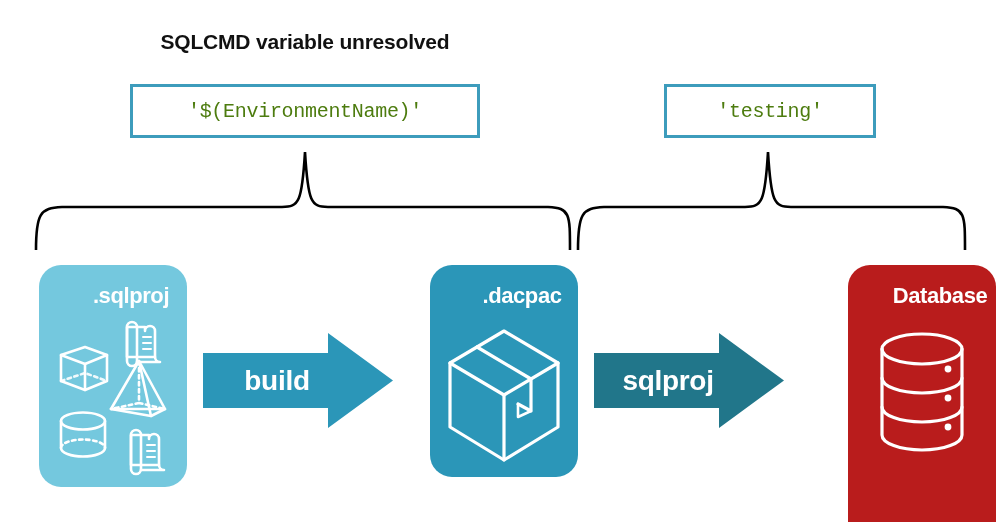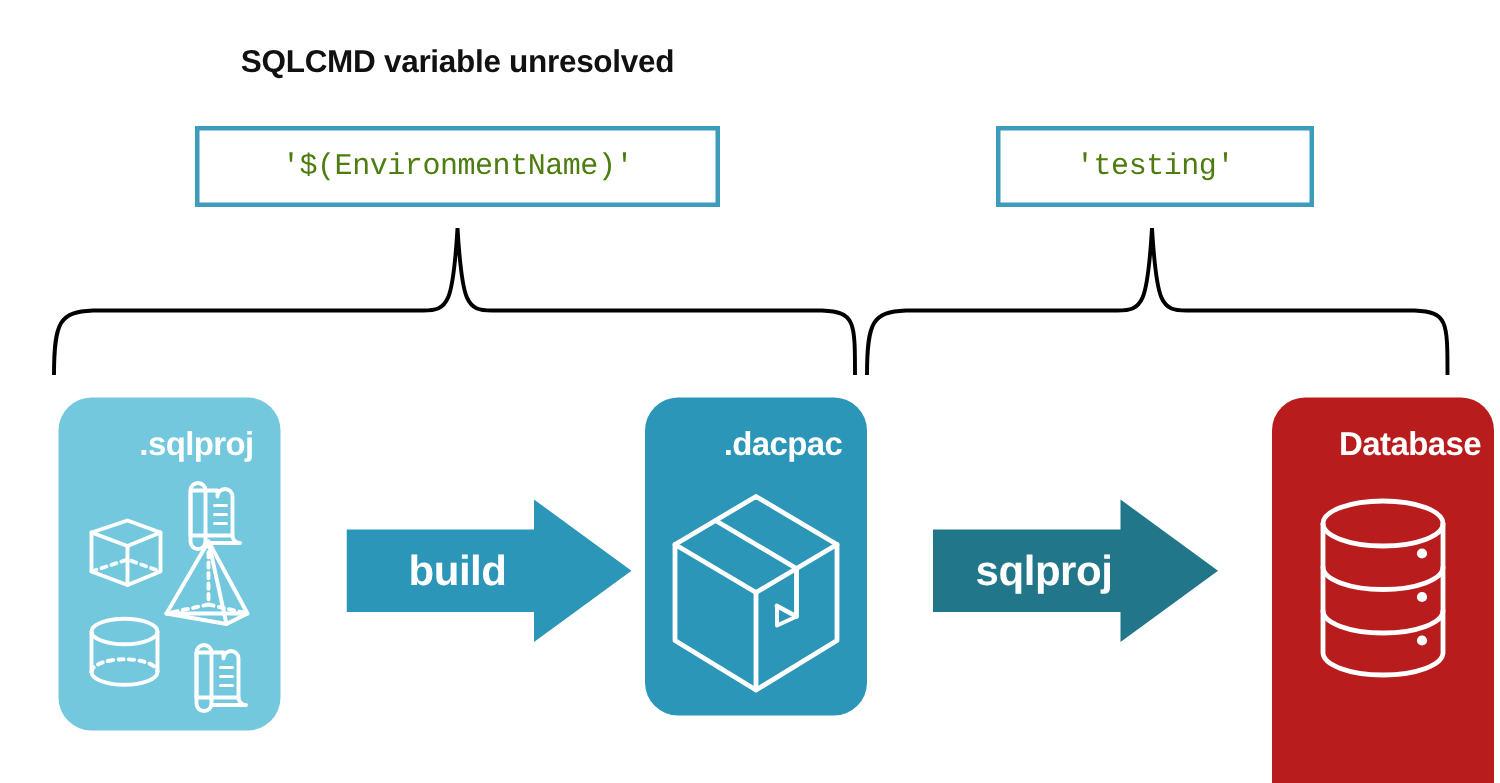--- a/index.html
+++ b/index.html
@@ -85,21 +85,20 @@
     left: 0;
     top: 52px;
     width: 100%;
     height: 165px;
   }
 
   .arrow {
     position: absolute;
     width: 190px;
     height: 95px;
-    margin-left: 28px;
   }
   #arrow-build  { left: 203px; top: 333px; }
   #arrow-deploy { left: 594px; top: 333px; }
 
   .arrow-label {
     position: absolute;
     left: 0;
     top: 0;
     width: 148px;
     height: 95px;

